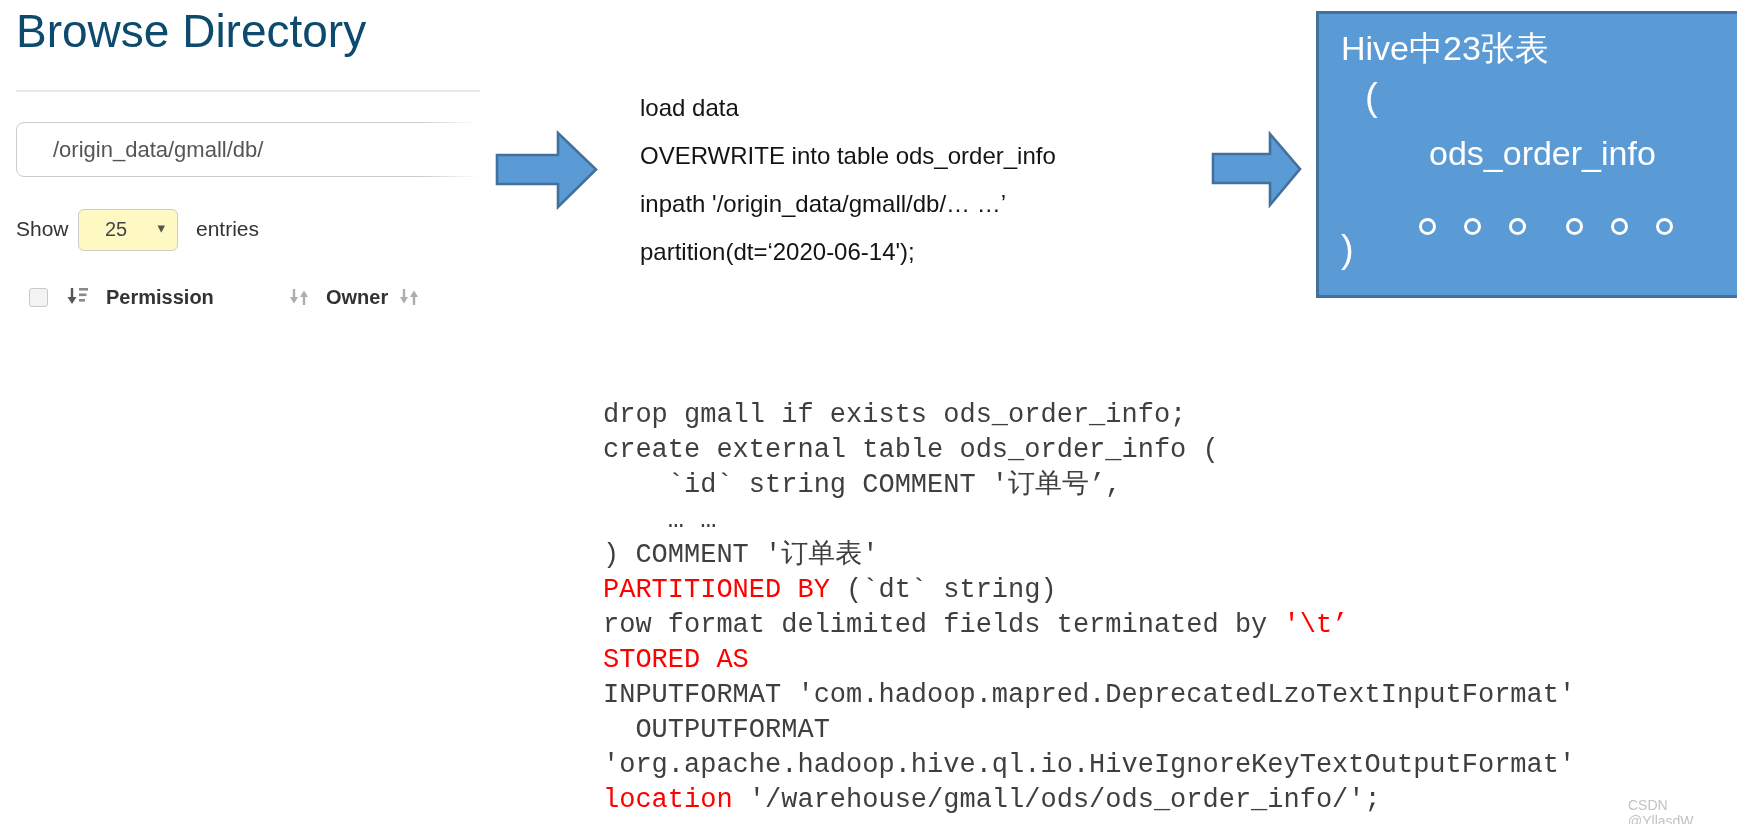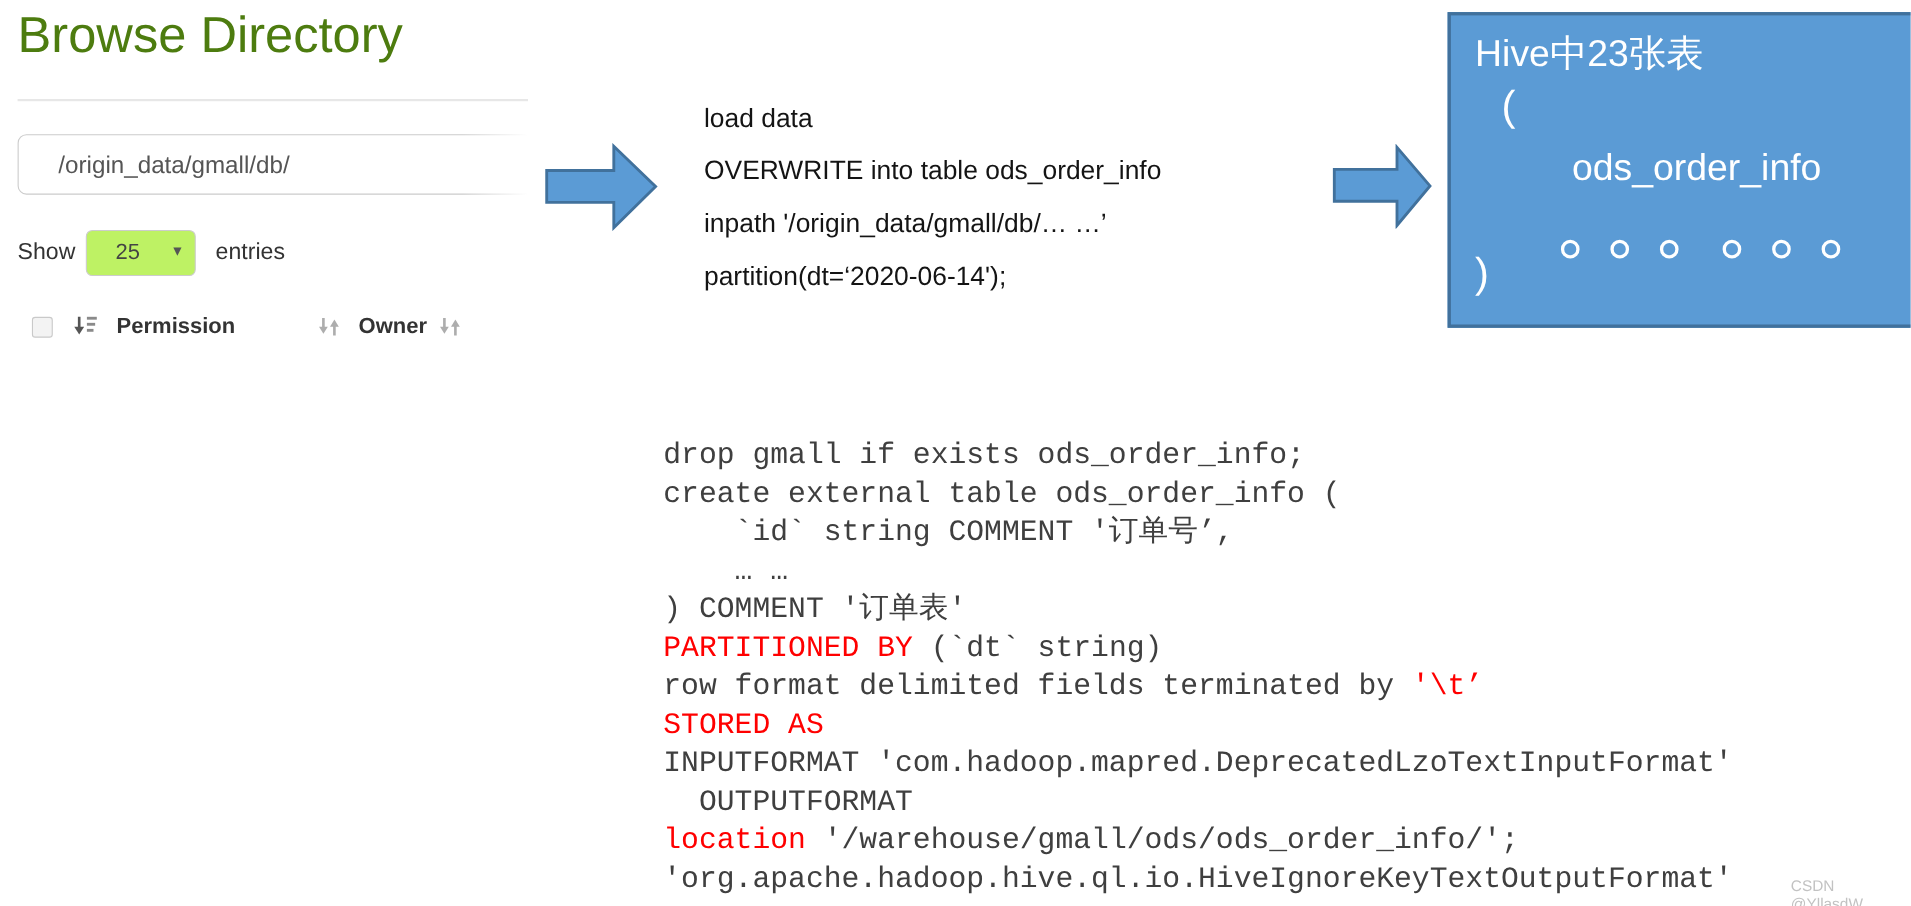--- a/index.html
+++ b/index.html
@@ -3,42 +3,42 @@
 <meta charset="utf-8">
 <style>
   html,body{margin:0;padding:0;background:#fff;}
   #stage{
     position:relative;width:1737px;height:824px;overflow:hidden;background:#fff;
     font-family:"Liberation Sans",sans-serif;color:#333;
   }
   
   .panel-title{
     position:absolute;left:16px;top:4px;font-size:46px;font-weight:400;
-    color:#4d7c0f;letter-spacing:0;
+    color:#0c4a6e;letter-spacing:0;
   }
   .panel-rule{
     position:absolute;left:16px;top:90px;width:464px;height:2px;background:#e7e7e7;
   }
   .path-input{
     position:absolute;left:16px;top:122px;width:468px;height:55px;
     border:1px solid #ccc;border-radius:8px;box-sizing:border-box;
     font-family:"Liberation Sans",sans-serif;font-size:22px;color:#555;
     padding:0 0 0 36px;outline:none;background:#fff;
   }
   .fade-right{
     position:absolute;left:420px;top:112px;width:70px;height:75px;
     background:linear-gradient(to right, rgba(255,255,255,0), #fff 85%);
     pointer-events:none;
   }
   .show-row{position:absolute;left:16px;top:209px;height:44px;}
   .show-label{position:absolute;left:0;top:8px;font-size:21px;color:#333;}
   .page-size{
     position:absolute;left:62px;top:0;width:100px;height:42px;
     border:1px solid #ccc;border-radius:6px;box-sizing:border-box;
-    font-size:20px;color:#444;cursor:pointer;background:#bef264;
+    font-size:20px;color:#444;cursor:pointer;background:#fef9c3;
   }
   .page-size .val{position:absolute;left:26px;top:8px;}
   .page-size .caret{position:absolute;right:12px;top:9px;font-size:15px;color:#555;}
   .entries-label{position:absolute;left:180px;top:8px;font-size:21px;color:#333;}
   .table-header{position:absolute;left:0;top:280px;height:30px;width:480px;}
   .th-checkbox{
     position:absolute;left:29px;top:8px;width:17px;height:17px;
     border:1px solid #c9c9c9;border-radius:3px;background:#f3f3f3;cursor:pointer;
   }
   .th-icon{position:absolute;top:6px;}
@@ -153,19 +153,19 @@
       <div class="code-line"><span>drop gmall if exists ods_order_info;</span></div>
       <div class="code-line"><span>create external table ods_order_info (</span></div>
       <div class="code-line"><span>    `id` string COMMENT '订单号’,</span></div>
       <div class="code-line"><span>    … …</span></div>
       <div class="code-line"><span>) COMMENT '订单表'</span></div>
       <div class="code-line"><span class="red">PARTITIONED BY</span><span> (`dt` string)</span></div>
       <div class="code-line"><span>row format delimited fields terminated by </span><span class="red">'\t’</span></div>
       <div class="code-line"><span class="red">STORED AS</span></div>
       <div class="code-line"><span>INPUTFORMAT 'com.hadoop.mapred.DeprecatedLzoTextInputFormat'</span></div>
       <div class="code-line"><span>  OUTPUTFORMAT</span></div>
+      <div class="code-line"><span>'org.apache.hadoop.hive.ql.io.HiveIgnoreKeyTextOutputFormat'</span></div>
       <div class="code-line"><span class="red">location</span><span> '/warehouse/gmall/ods/ods_order_info/';</span></div>
-      <div class="code-line"><span>'org.apache.hadoop.hive.ql.io.HiveIgnoreKeyTextOutputFormat'</span></div>
     </div>
 
   <div class="watermark">CSDN @YllasdW</div>
 
 </div>
 
 </body></html>

